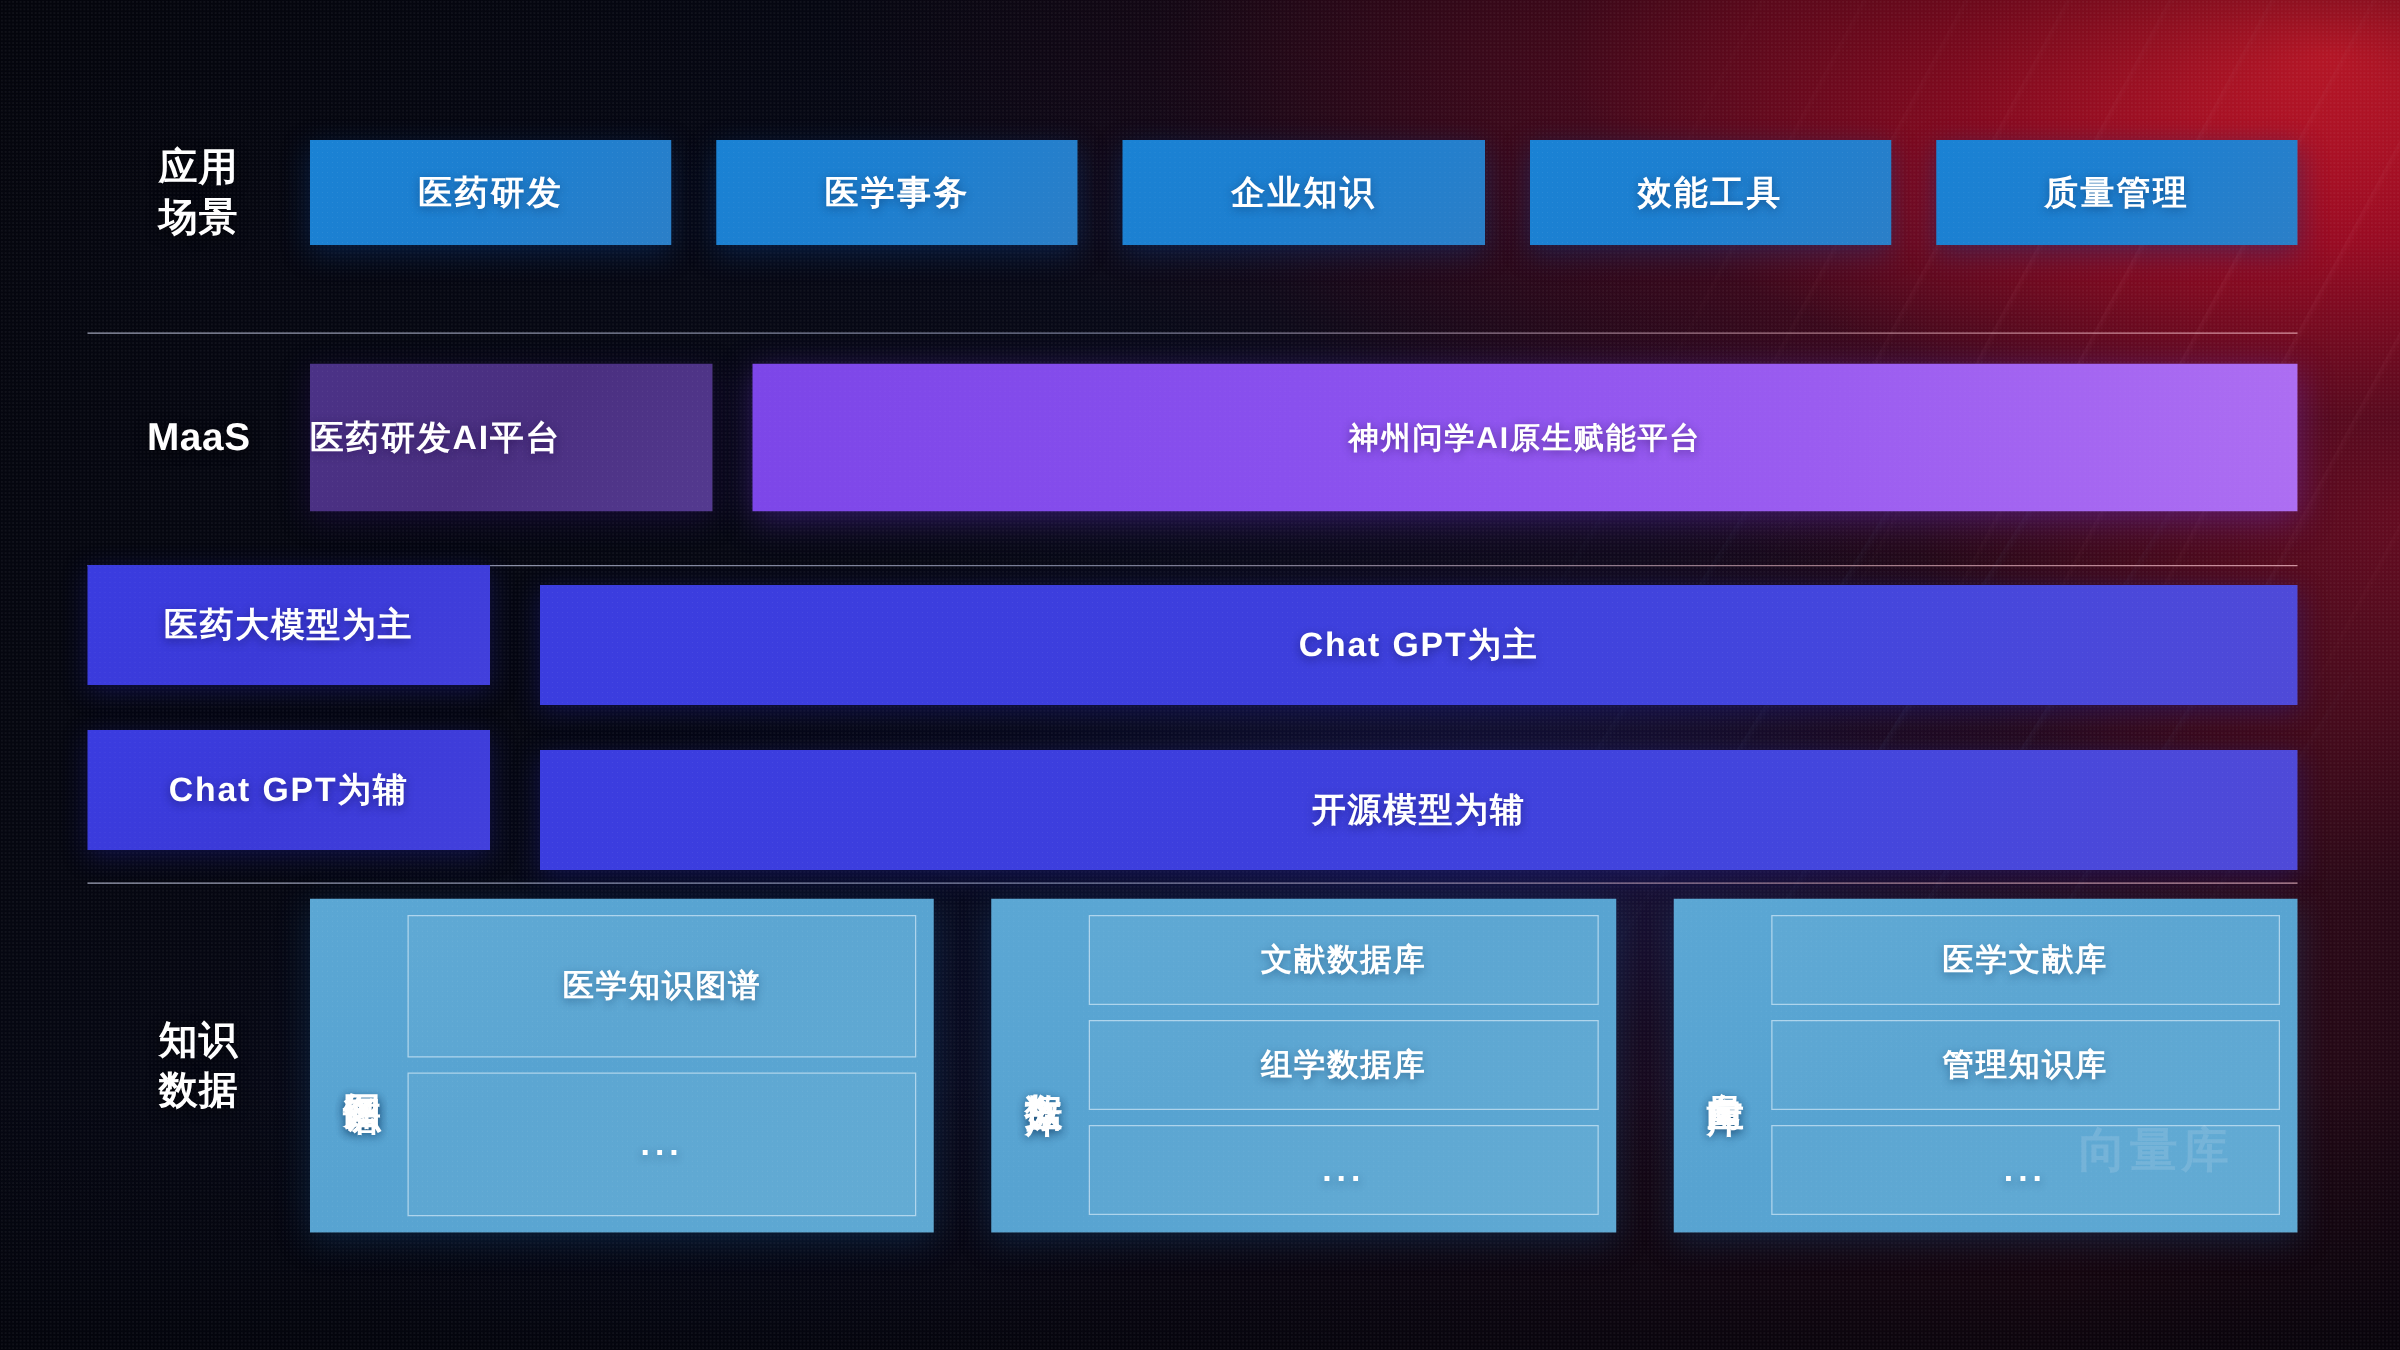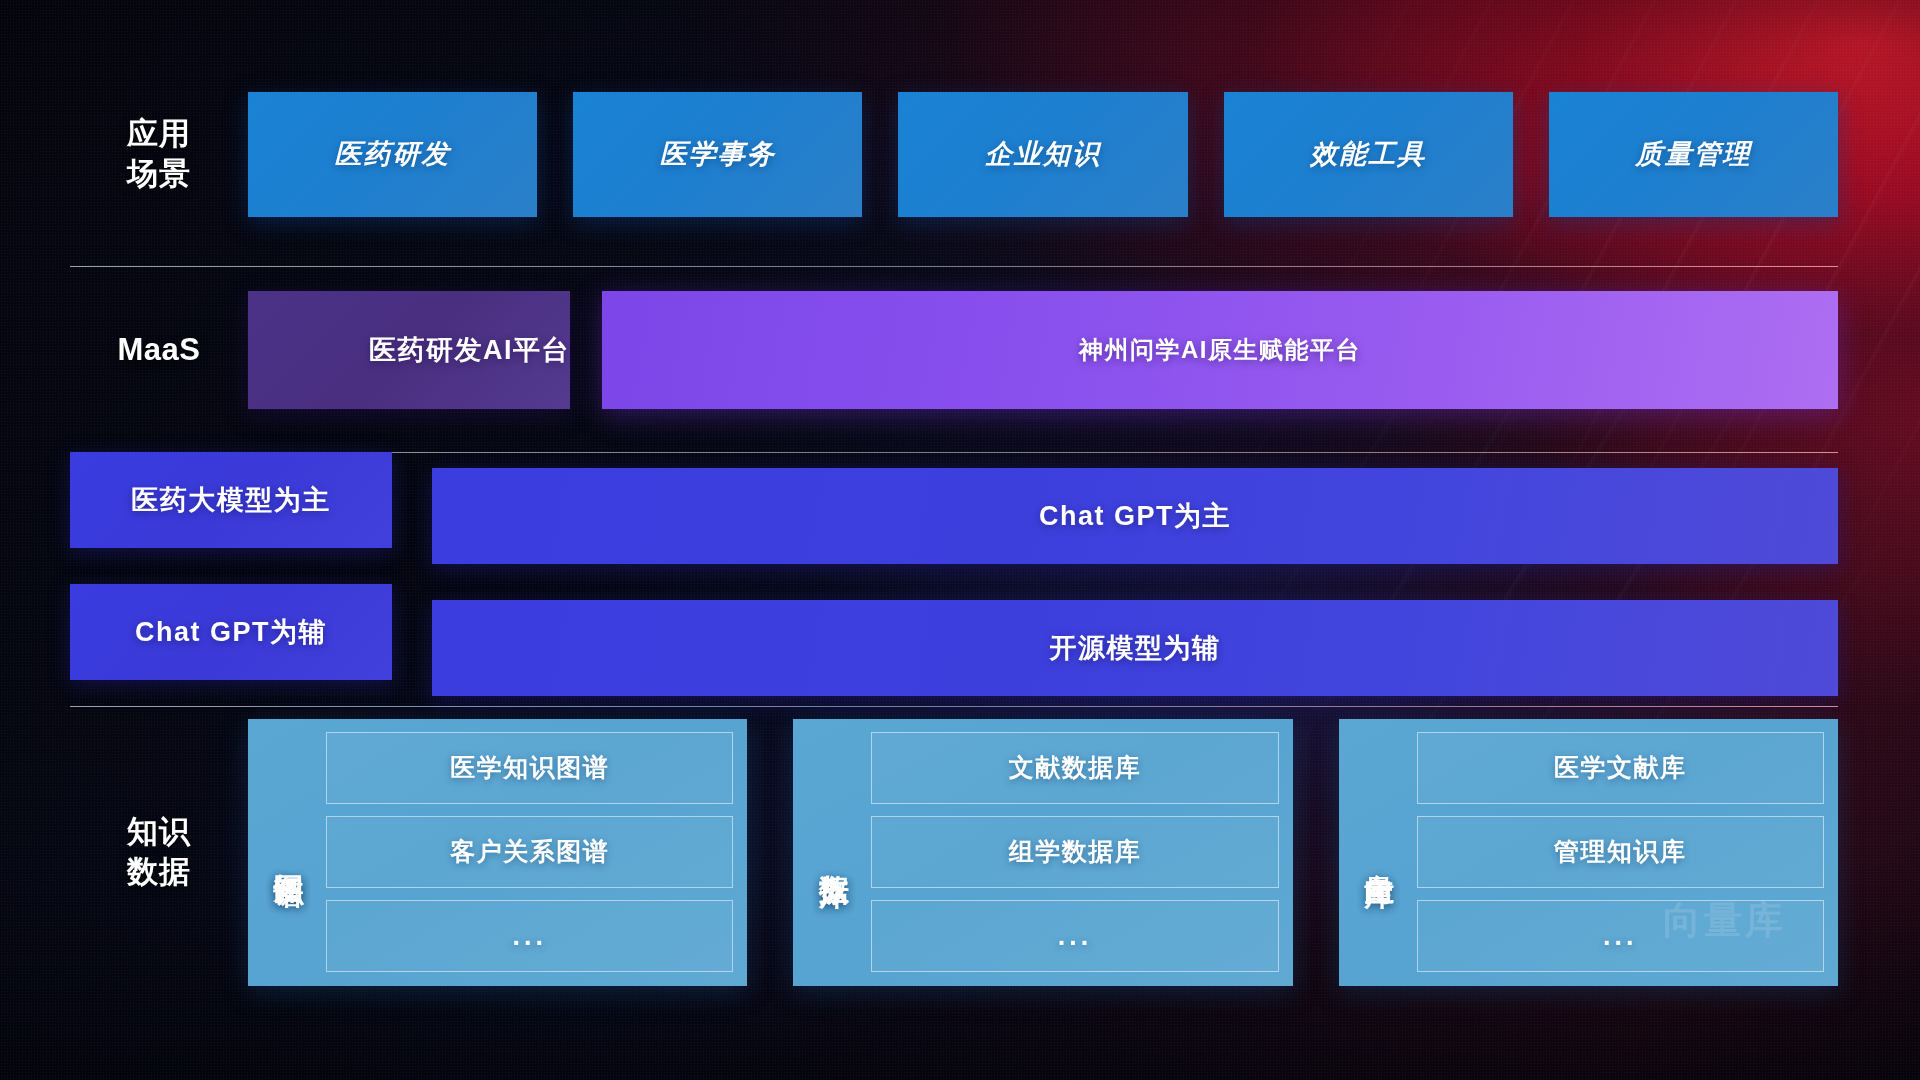--- a/index.html
+++ b/index.html
@@ -112,44 +112,43 @@
        rgba(215,220,245,0.72) 0%,
        rgba(200,208,240,0.58) 45%,
        rgba(240,190,200,0.62) 78%,
        rgba(255,200,210,0.72) 100%);
   }
 
   
   .scenarios { display: flex; gap: 36px; }
   .scenario-box {
     flex: 1 1 0;
-    height: 125px;
+    height: 84px;
     background: linear-gradient(135deg, #1a82d4 0%, #1d7fd0 45%, #2b7fc8 100%);
     display: flex; align-items: center; justify-content: center;
     color: #ffffff;
     font-size: 27px; font-weight: 700; letter-spacing: 2px;
     box-shadow: 0 6px 22px rgba(10,60,130,0.45);
     position: relative;
     overflow: hidden;
-    font-style: italic;
   }
   .scenario-box::after {
     content:""; position:absolute; inset:0;
     background-image: radial-gradient(rgba(255,255,255,0.18) 0.6px, rgba(0,0,0,0) 0.7px);
     background-size: 4px 4px; opacity: 0.35; pointer-events:none;
   }
   .scenario-box span { position: relative; z-index: 2; text-shadow: 0 2px 8px rgba(0,30,70,0.4); }
 
   
   .maas { display: flex; gap: 32px; }
   .maas-left {
     flex: 0 0 322px;
     height: 118px;
     background: linear-gradient(135deg, #4b3287 0%, #4a2f80 50%, #543a90 100%);
-    display: flex; align-items: center; justify-content: flex-end;
+    display: flex; align-items: center; justify-content: flex-start;
     color: #ffffff; font-size: 27px; font-weight: 700; letter-spacing: 1.5px;
     position: relative; overflow: hidden;
     box-shadow: 0 6px 22px rgba(40,15,90,0.45);
   }
   .maas-right {
     flex: 1 1 auto;
     height: 118px;
     background: linear-gradient(100deg, #7c46e8 0%, #8950ee 35%, #9a5cf0 68%, #ad6ef2 100%);
     display: flex; align-items: center; justify-content: center;
     color: #ffffff; font-size: 24px; font-weight: 700; letter-spacing: 1.5px;
@@ -335,21 +334,20 @@
     <div class="row" style="top:732px; height:240px;">
       <div class="row-label">知识
 数据</div>
       <div class="row-body">
         <div class="kd-groups">
 
           <div class="kd-group">
             <div class="kd-vlabel">知识图谱</div>
             <div class="kd-items">
               <div class="kd-item">医学知识图谱</div>
-              <div class="kd-item">客户关系图谱</div>
               <div class="kd-item ellipsis">...</div>
             </div>
           </div>
 
           <div class="kd-group">
             <div class="kd-vlabel">数据库</div>
             <div class="kd-items">
               <div class="kd-item">文献数据库</div>
               <div class="kd-item">组学数据库</div>
               <div class="kd-item ellipsis">...</div>

